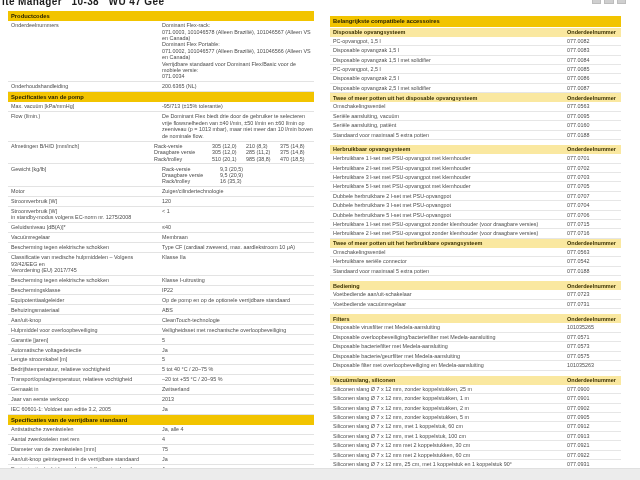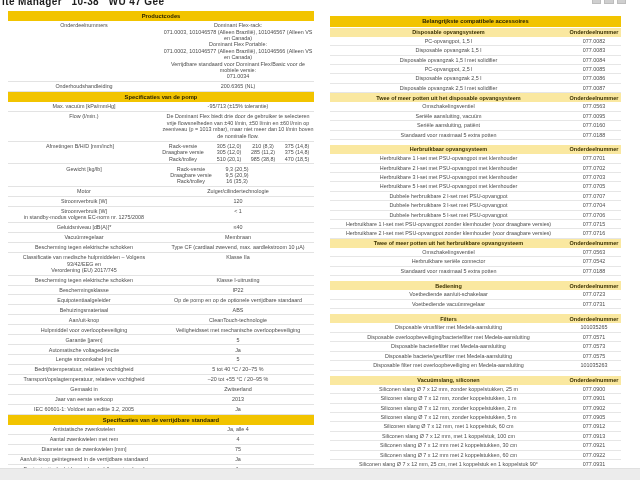--- a/index.html
+++ b/index.html
@@ -1,18 +1,18 @@
 <!DOCTYPE html>
 <html><head>
 <meta charset="utf-8">
 <style>
   html,body{margin:0;padding:0}
   body{width:640px;height:480px;background:#ffffff;overflow:hidden;position:relative;
        font-family:"Liberation Sans",sans-serif;color:#424242;}
-  .page{position:absolute;inset:0;text-align:center;}
+  .page{position:absolute;inset:0;}
   .doc-title{position:absolute;top:-4px;left:2px;font-size:10px;font-weight:bold;color:#1d1d1d;
              letter-spacing:.4px;white-space:pre;}
   .chrome-partial{position:absolute;top:0;right:14px;height:4px;width:34px;display:flex;gap:3px;}
   .chrome-partial span{display:block;width:8px;height:3px;background:#cfcfcf;border:1px solid #bdbdbd;border-top:none;}
   
   .leftcol{position:absolute;left:8px;top:11px;width:306px;}
   .hbar{background:#F2C400;color:#2a2300;font-weight:bold;font-size:5.8px;line-height:7px;
         padding:1.5px 3px;}
   .specrow{display:flex;border-bottom:1px solid #e3e3e3;padding:1.2px 0 1.2px 3px;
            font-size:5.4px;line-height:6.6px;}

